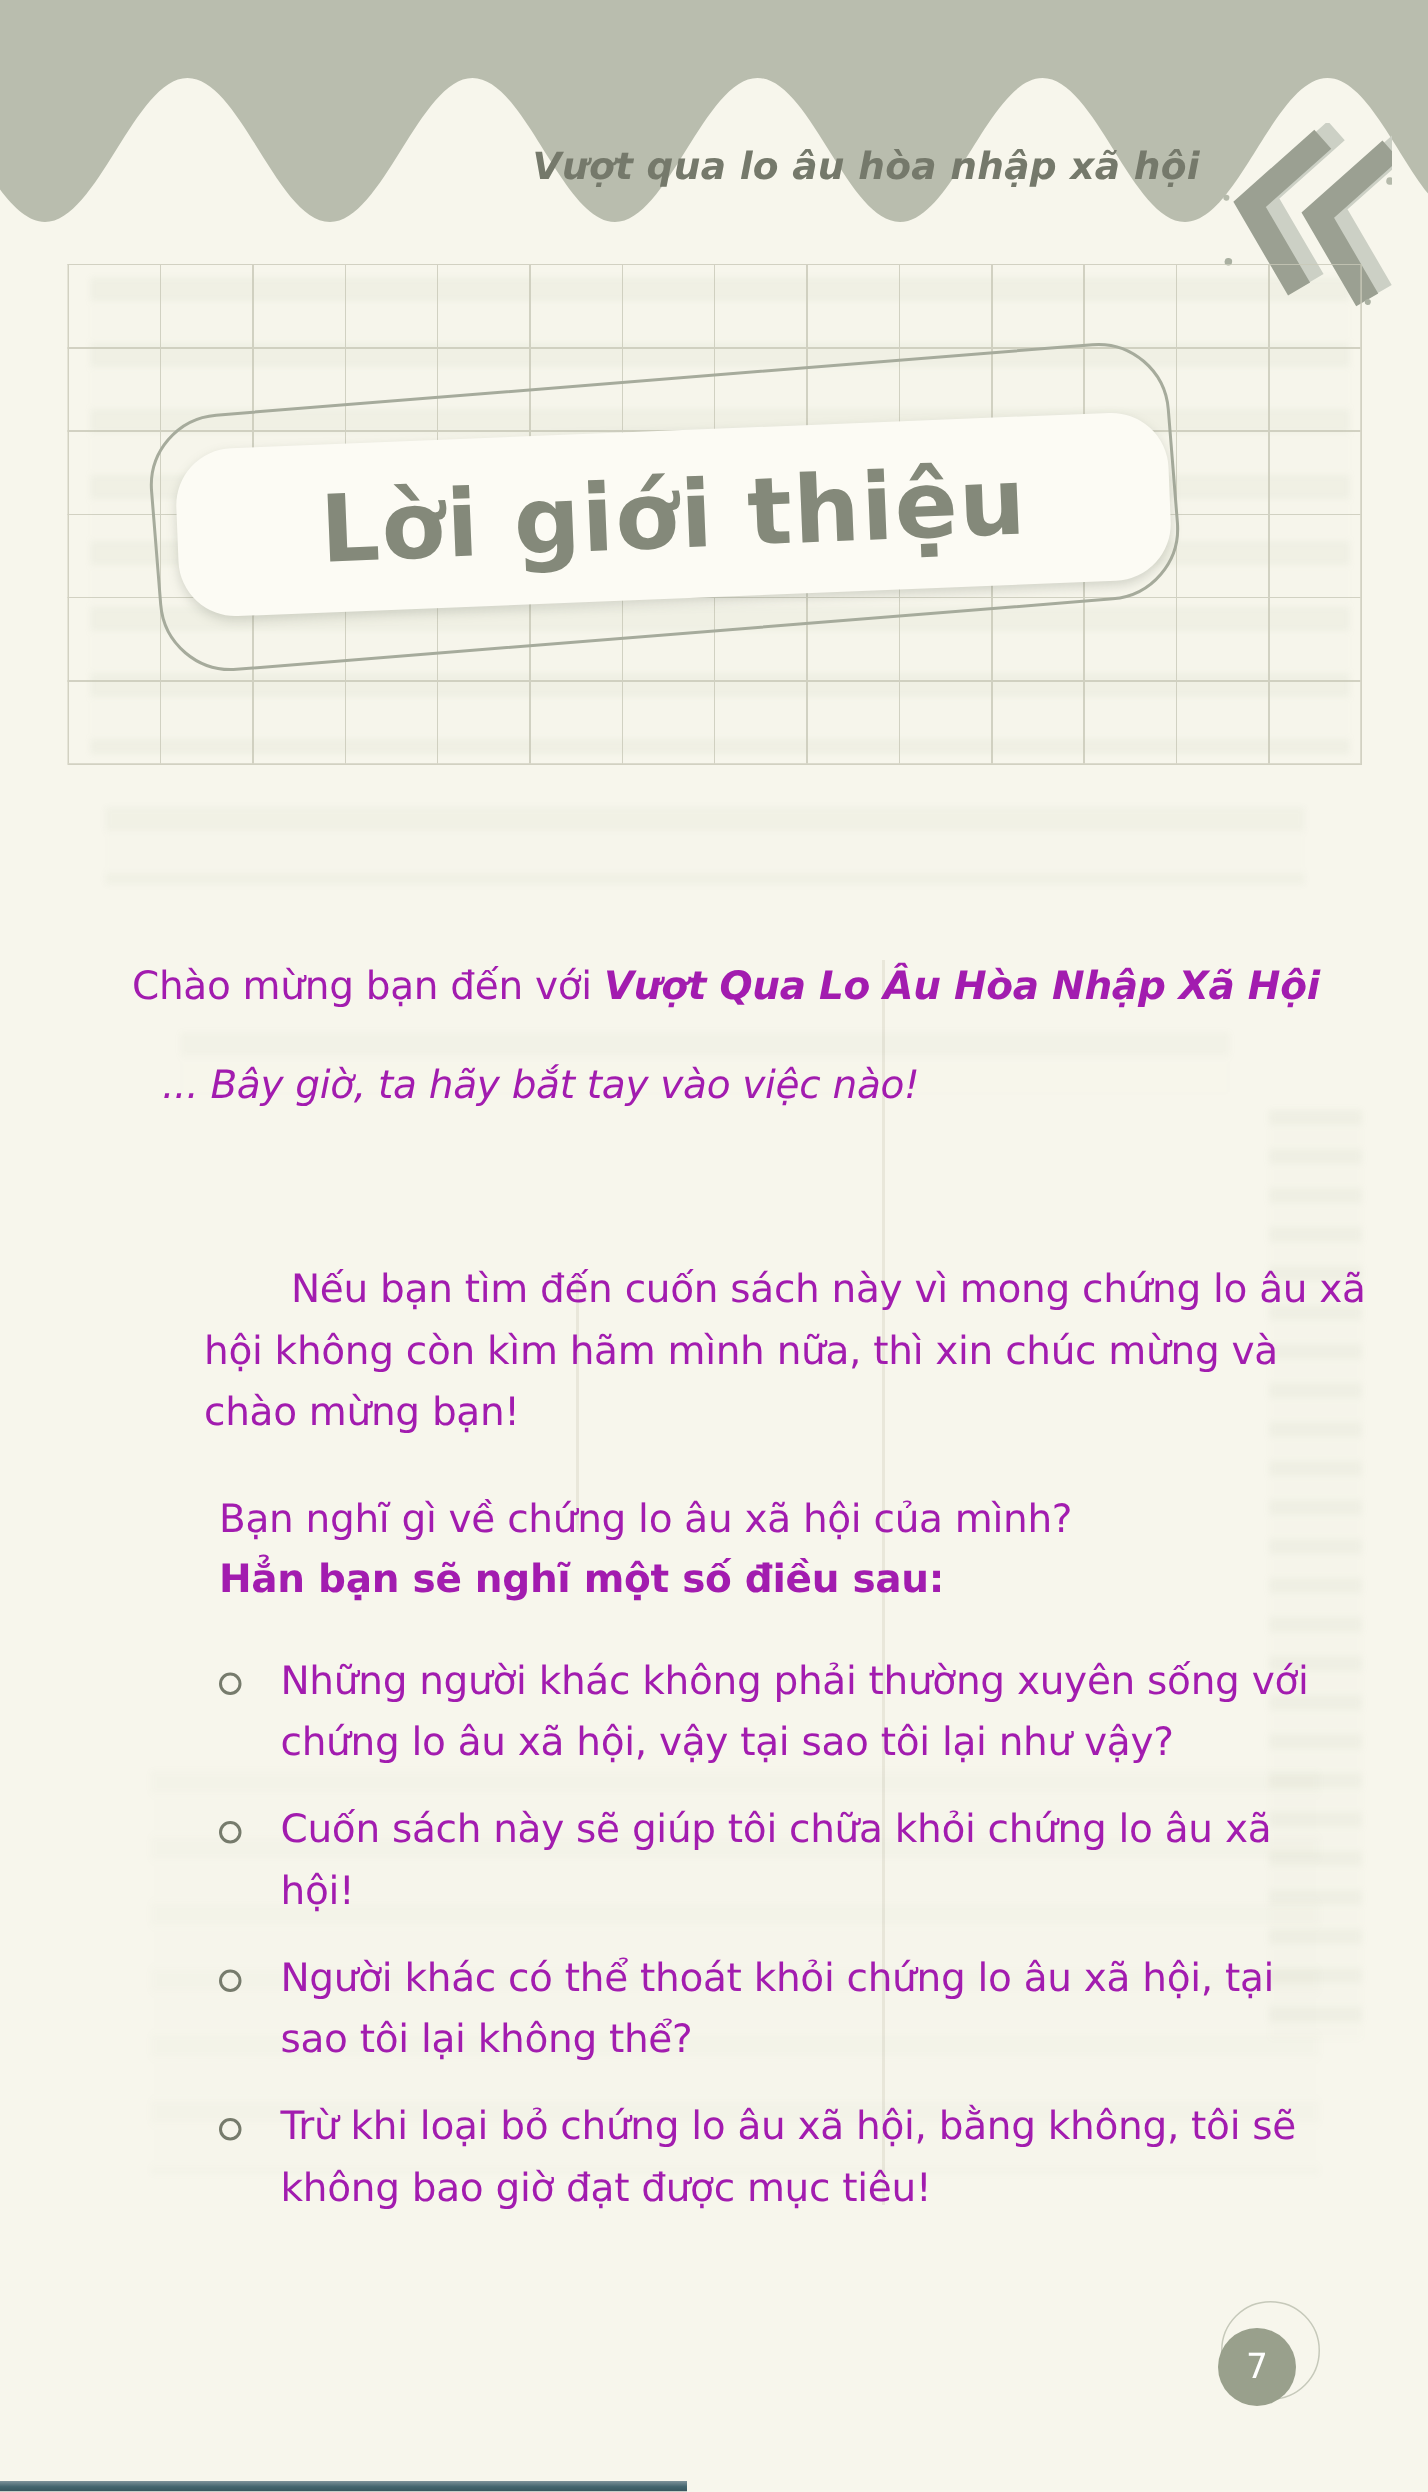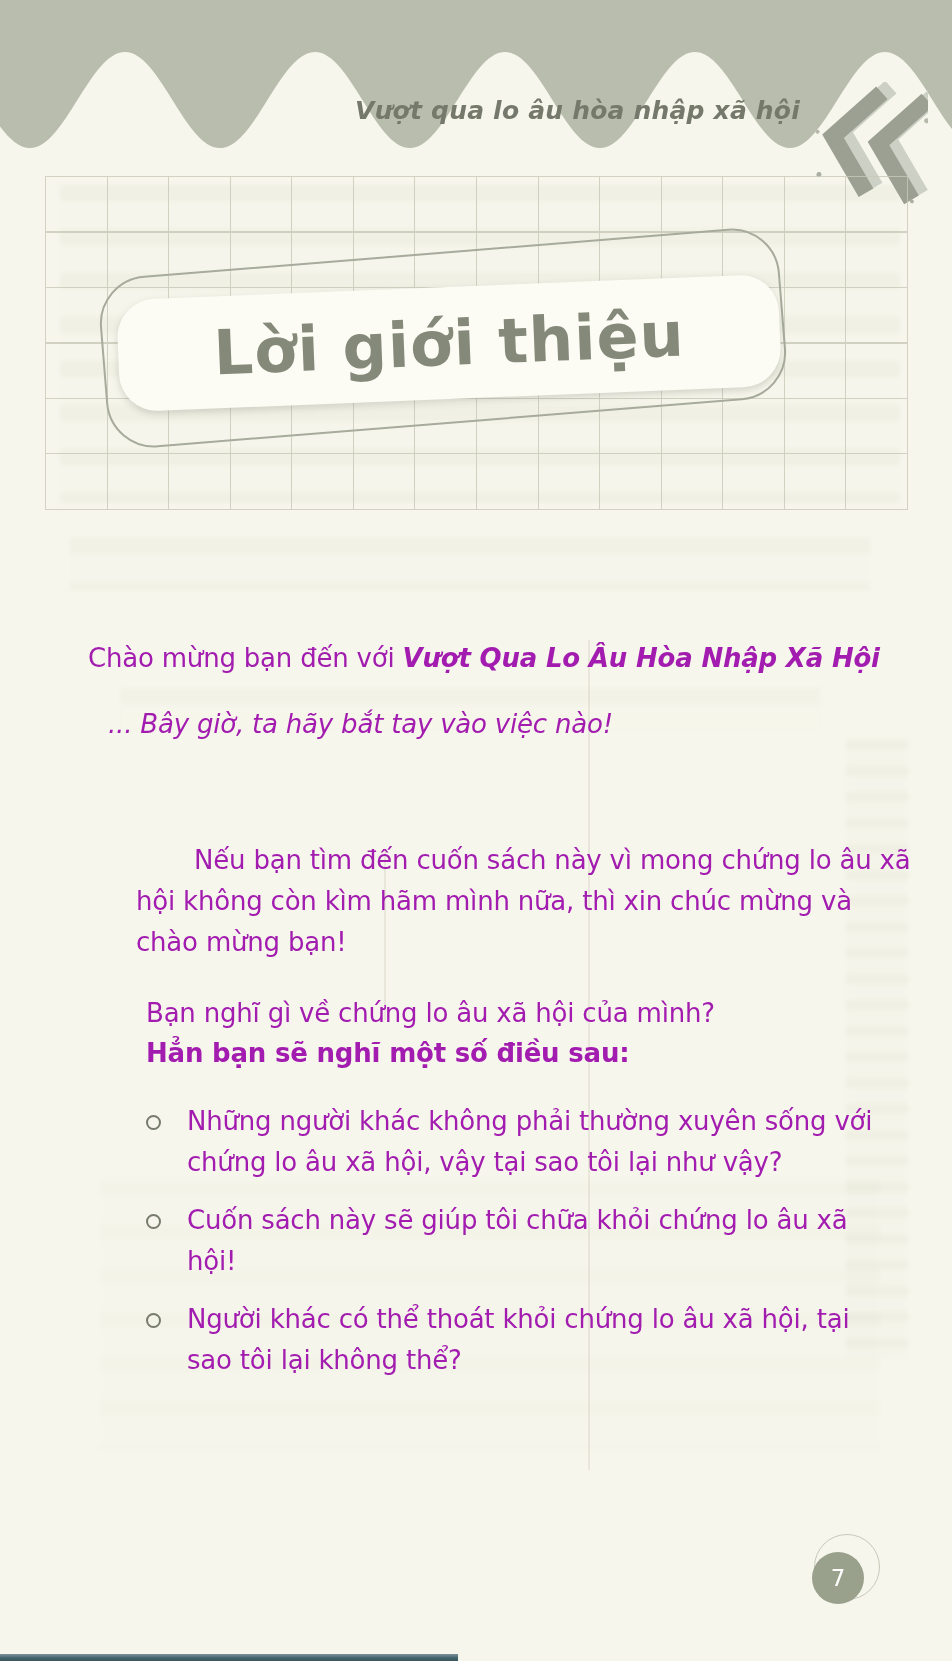--- a/index.html
+++ b/index.html
@@ -162,20 +162,24 @@
       <span class="bt">Những người khác không phải thường xuyên sống với chứng lo âu xã hội, vậy tại sao tôi lại như vậy?</span>
     </li>
     <li>
       <span class="bullet-marker"></span>
       <span class="bt">Cuốn sách này sẽ giúp tôi chữa khỏi chứng lo âu xã hội!</span>
     </li>
     <li>
       <span class="bullet-marker"></span>
       <span class="bt">Người khác có thể thoát khỏi chứng lo âu xã hội, tại sao tôi lại không thể?</span>
     </li>
+    <li>
+      <span class="bullet-marker"></span>
+      <span class="bt">Trừ khi loại bỏ chứng lo âu xã hội, bằng không, tôi sẽ không bao giờ đạt được mục tiêu!</span>
+    </li>
   </ul>
 
   <div class="badge-outline"></div>
   <div class="badge-fill">
     <span>7</span>
   </div>
 
   <div class="bottom-bar"></div>
 
 </div>

